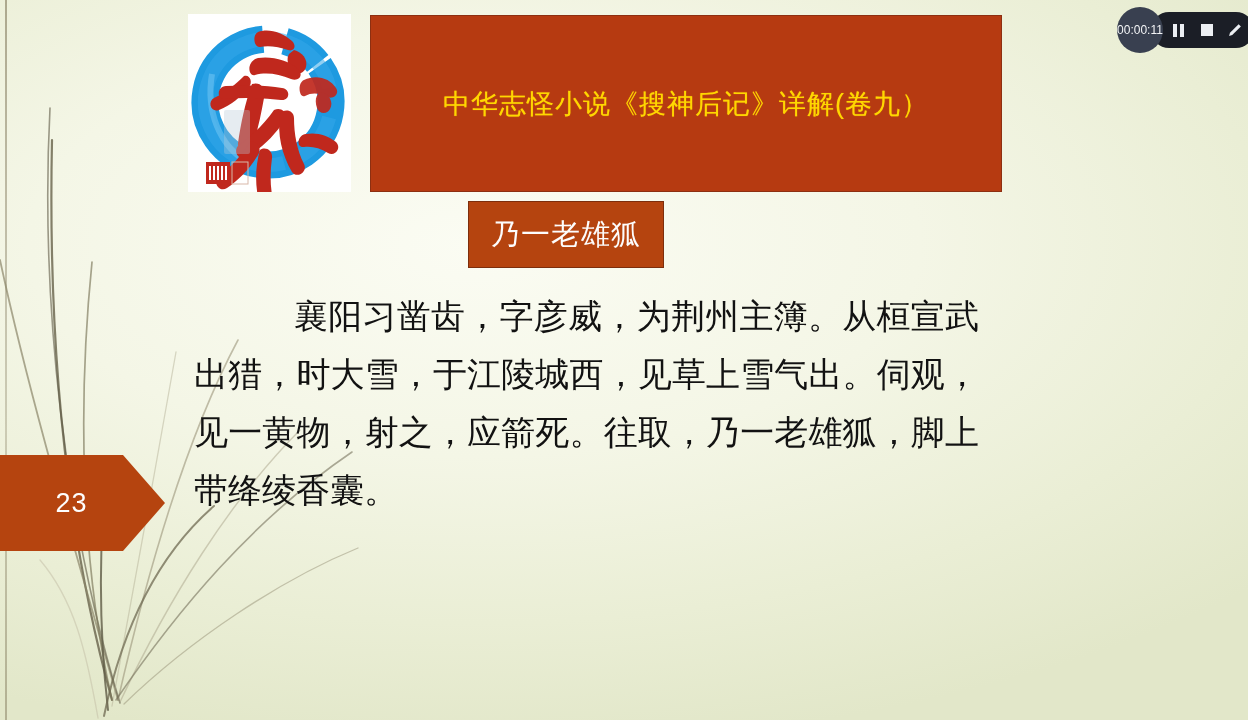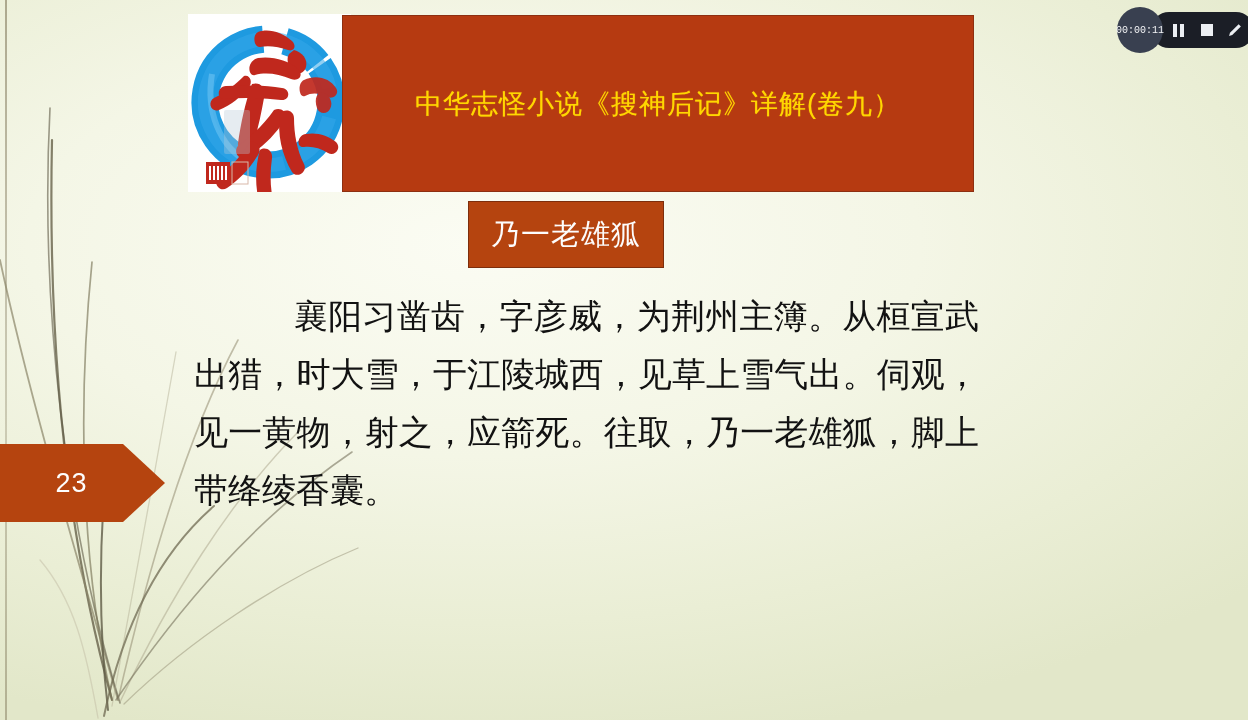--- a/index.html
+++ b/index.html
@@ -50,21 +50,21 @@
     top: 14px;
     width: 163px;
     height: 178px;
     background: #ffffff;
     overflow: hidden;
   }
   .logo-art { position: absolute; left: 0; top: 0; width: 163px; height: 178px; }
 
   .title-bar {
     position: absolute;
-    left: 342px;
+    left: 370px;
     top: 15px;
     width: 632px;
     height: 177px;
     background: #b63a11;
     border: 1px solid #8d2f11;
     box-sizing: border-box;
     display: flex;
     flex-direction: column;
     align-items: center;
     justify-content: center;
@@ -115,23 +115,23 @@
     text-align: justify;
     text-justify: inter-character;
     text-indent: 100px;
     word-break: break-all;
   }
 
   
   .page-banner {
     position: absolute;
     left: 0;
-    top: 444px;
+    top: 455px;
     width: 165px;
-    height: 78px;
+    height: 96px;
     background: #b5440f;
     -webkit-clip-path: polygon(0 0, 123px 0, 165px 50%, 123px 100%, 0 100%);
     clip-path: polygon(0 0, 123px 0, 165px 50%, 123px 100%, 0 100%);
     display: flex;
     align-items: center;
     justify-content: center;
   }
   .page-banner span {
     color: #fefefe;
     font-family: "Liberation Sans", sans-serif;
@@ -153,22 +153,22 @@
     position: relative;
     z-index: 2;
     width: 46px;
     height: 46px;
     border-radius: 50%;
     background: #394050;
     color: #f2f3f5;
     display: flex;
     align-items: center;
     justify-content: center;
-    font-family: Liberation Mono, monospace;
-    font-size: 10px;
+    font-family: Liberation Sans, sans-serif;
+    font-size: 12px;
     letter-spacing: 0px;
   }
   .rec-bar {
     margin-left: -12px;
     height: 36px;
     padding: 0 12px 0 20px;
     border-radius: 18px;
     background: #1b1e26;
     display: flex;
     align-items: center;

